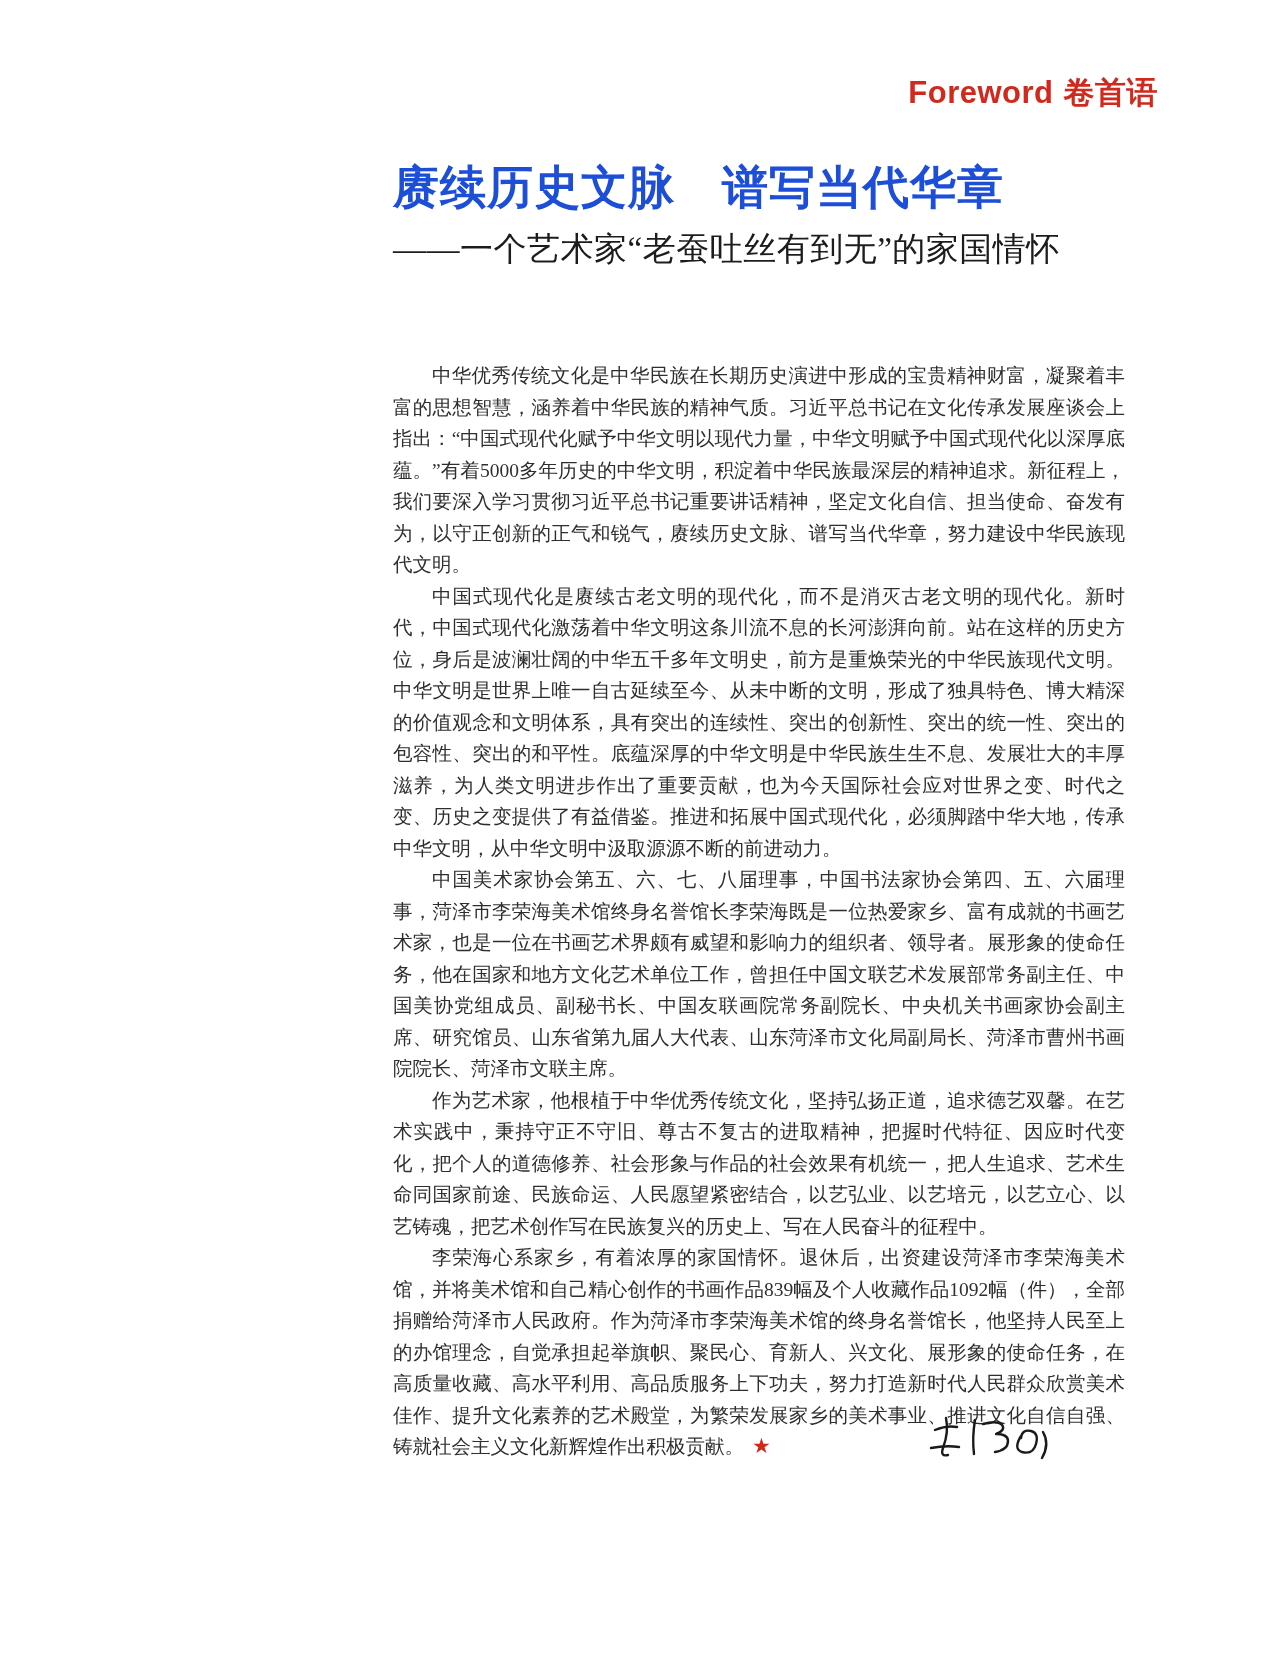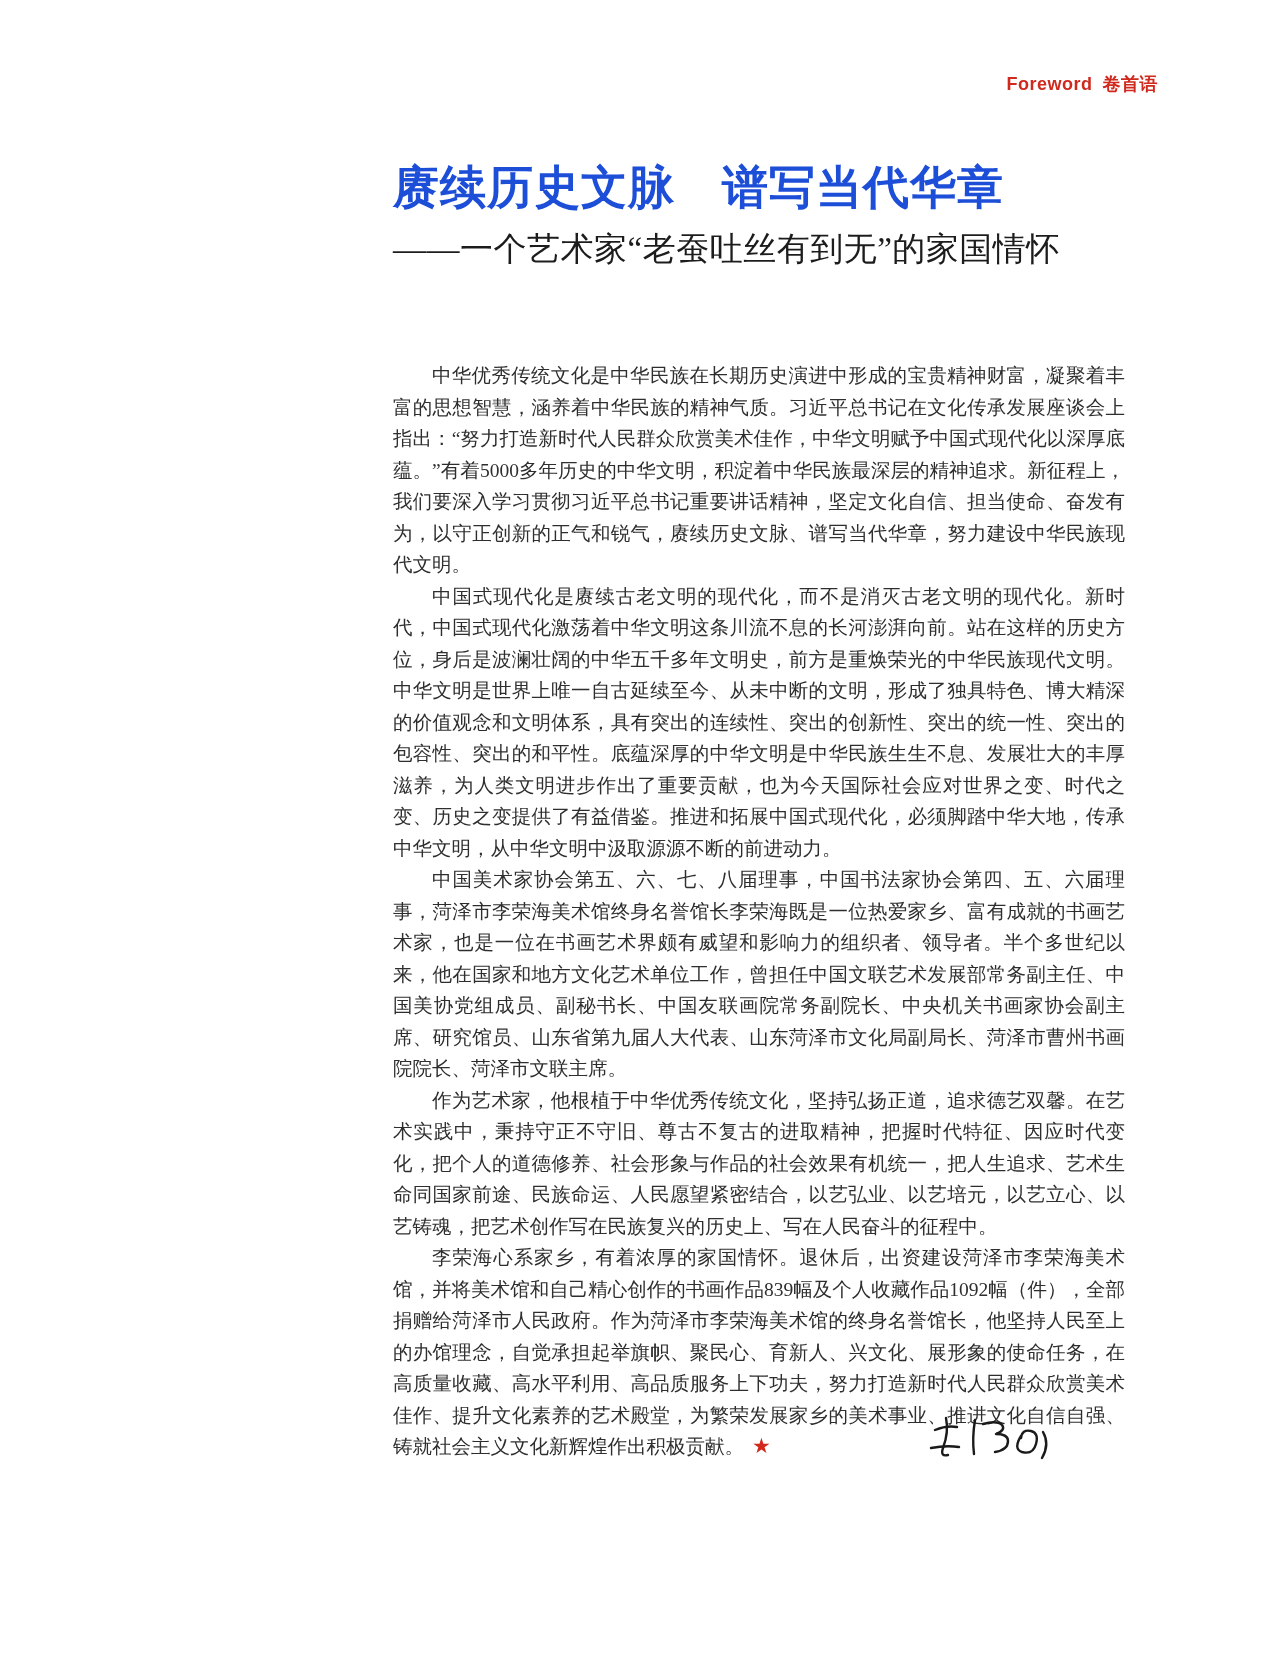--- a/index.html
+++ b/index.html
@@ -11,21 +11,21 @@
     background: #ffffff;
     overflow: hidden;
     font-family: "Liberation Serif", "DejaVu Serif", serif;
     color: #222;
   }
   .page-header {
     position: absolute;
     top: 72px;
     right: 112px;
     font-family: "Liberation Sans", "DejaVu Sans", sans-serif;
-    font-size: 18px;
+    font-size: 31px;
     font-weight: 600;
     letter-spacing: 0.5px;
     white-space: nowrap;
     text-align: center;
   }
   .page-header .en { margin-right: 10px; }
   .content {
     position: absolute;
     left: 393px;
     top: 160px;
@@ -81,23 +81,23 @@
 <div class="page">
 
   <div class="page-header" style="color: rgb(208, 41, 30);">
     <span class="en">Foreword</span><span class="zh">卷首语</span>
   </div>
 
   <div class="content">
     <h1 class="article-title">赓续历史文脉　谱写当代华章</h1>
     <h2 class="article-subtitle">——一个艺术家“老蚕吐丝有到无”的家国情怀</h2>
     <div class="article-body">
-        <p class="para">中华优秀传统文化是中华民族在长期历史演进中形成的宝贵精神财富，凝聚着丰富的思想智慧，涵养着中华民族的精神气质。习近平总书记在文化传承发展座谈会上指出：“努力打造新时代人民群众欣赏美术佳作，中华文明赋予中国式现代化以深厚底蕴。”有着5000多年历史的中华文明，积淀着中华民族最深层的精神追求。新征程上，我们要深入学习贯彻习近平总书记重要讲话精神，坚定文化自信、担当使命、奋发有为，以守正创新的正气和锐气，赓续历史文脉、谱写当代华章，努力建设中华民族现代文明。</p>
+        <p class="para">中华优秀传统文化是中华民族在长期历史演进中形成的宝贵精神财富，凝聚着丰富的思想智慧，涵养着中华民族的精神气质。习近平总书记在文化传承发展座谈会上指出：“中国式现代化赋予中华文明以现代力量，中华文明赋予中国式现代化以深厚底蕴。”有着5000多年历史的中华文明，积淀着中华民族最深层的精神追求。新征程上，我们要深入学习贯彻习近平总书记重要讲话精神，坚定文化自信、担当使命、奋发有为，以守正创新的正气和锐气，赓续历史文脉、谱写当代华章，努力建设中华民族现代文明。</p>
         <p class="para">中国式现代化是赓续古老文明的现代化，而不是消灭古老文明的现代化。新时代，中国式现代化激荡着中华文明这条川流不息的长河澎湃向前。站在这样的历史方位，身后是波澜壮阔的中华五千多年文明史，前方是重焕荣光的中华民族现代文明。中华文明是世界上唯一自古延续至今、从未中断的文明，形成了独具特色、博大精深的价值观念和文明体系，具有突出的连续性、突出的创新性、突出的统一性、突出的包容性、突出的和平性。底蕴深厚的中华文明是中华民族生生不息、发展壮大的丰厚滋养，为人类文明进步作出了重要贡献，也为今天国际社会应对世界之变、时代之变、历史之变提供了有益借鉴。推进和拓展中国式现代化，必须脚踏中华大地，传承中华文明，从中华文明中汲取源源不断的前进动力。</p>
-        <p class="para">中国美术家协会第五、六、七、八届理事，中国书法家协会第四、五、六届理事，菏泽市李荣海美术馆终身名誉馆长李荣海既是一位热爱家乡、富有成就的书画艺术家，也是一位在书画艺术界颇有威望和影响力的组织者、领导者。半个多世纪以来，他在国家和地方文化艺术单位工作，曾担任中国文联艺术发展部常务副主任、中国美协党组成员、副秘书长、中国友联画院常务副院长、中央机关书画家协会副主席、研究馆员、山东省第九届人大代表、山东菏泽市文化局副局长、菏泽市曹州书画院院长、菏泽市文联主席。</p>
+        <p class="para">中国美术家协会第五、六、七、八届理事，中国书法家协会第四、五、六届理事，菏泽市李荣海美术馆终身名誉馆长李荣海既是一位热爱家乡、富有成就的书画艺术家，也是一位在书画艺术界颇有威望和影响力的组织者、领导者。展形象的使命任务，他在国家和地方文化艺术单位工作，曾担任中国文联艺术发展部常务副主任、中国美协党组成员、副秘书长、中国友联画院常务副院长、中央机关书画家协会副主席、研究馆员、山东省第九届人大代表、山东菏泽市文化局副局长、菏泽市曹州书画院院长、菏泽市文联主席。</p>
         <p class="para">作为艺术家，他根植于中华优秀传统文化，坚持弘扬正道，追求德艺双馨。在艺术实践中，秉持守正不守旧、尊古不复古的进取精神，把握时代特征、因应时代变化，把个人的道德修养、社会形象与作品的社会效果有机统一，把人生追求、艺术生命同国家前途、民族命运、人民愿望紧密结合，以艺弘业、以艺培元，以艺立心、以艺铸魂，把艺术创作写在民族复兴的历史上、写在人民奋斗的征程中。</p>
         <p class="para">李荣海心系家乡，有着浓厚的家国情怀。退休后，出资建设菏泽市李荣海美术馆，并将美术馆和自己精心创作的书画作品839幅及个人收藏作品1092幅（件），全部捐赠给菏泽市人民政府。作为菏泽市李荣海美术馆的终身名誉馆长，他坚持人民至上的办馆理念，自觉承担起举旗帜、聚民心、育新人、兴文化、展形象的使命任务，在高质量收藏、高水平利用、高品质服务上下功夫，努力打造新时代人民群众欣赏美术佳作、提升文化素养的艺术殿堂，为繁荣发展家乡的美术事业、推进文化自信自强、铸就社会主义文化新辉煌作出积极贡献。<span class="end-star" style="color: rgb(210, 40, 28);">★</span></p>
       </div>
   </div>
 
   <svg class="signature" viewBox="0 0 140 70" fill="none" stroke="#1a1a1a" stroke-width="2.4" stroke-linecap="round" stroke-linejoin="round">
     <path d="M10 28 q12 -5 22 -3"></path>
     <path d="M21 16 q3 14 -3 30 q-3 9 5 7"></path>
     <path d="M6 46 q15 -3 28 -1"></path>
     <path d="M50 18 q-3 18 -1 34"></path>

